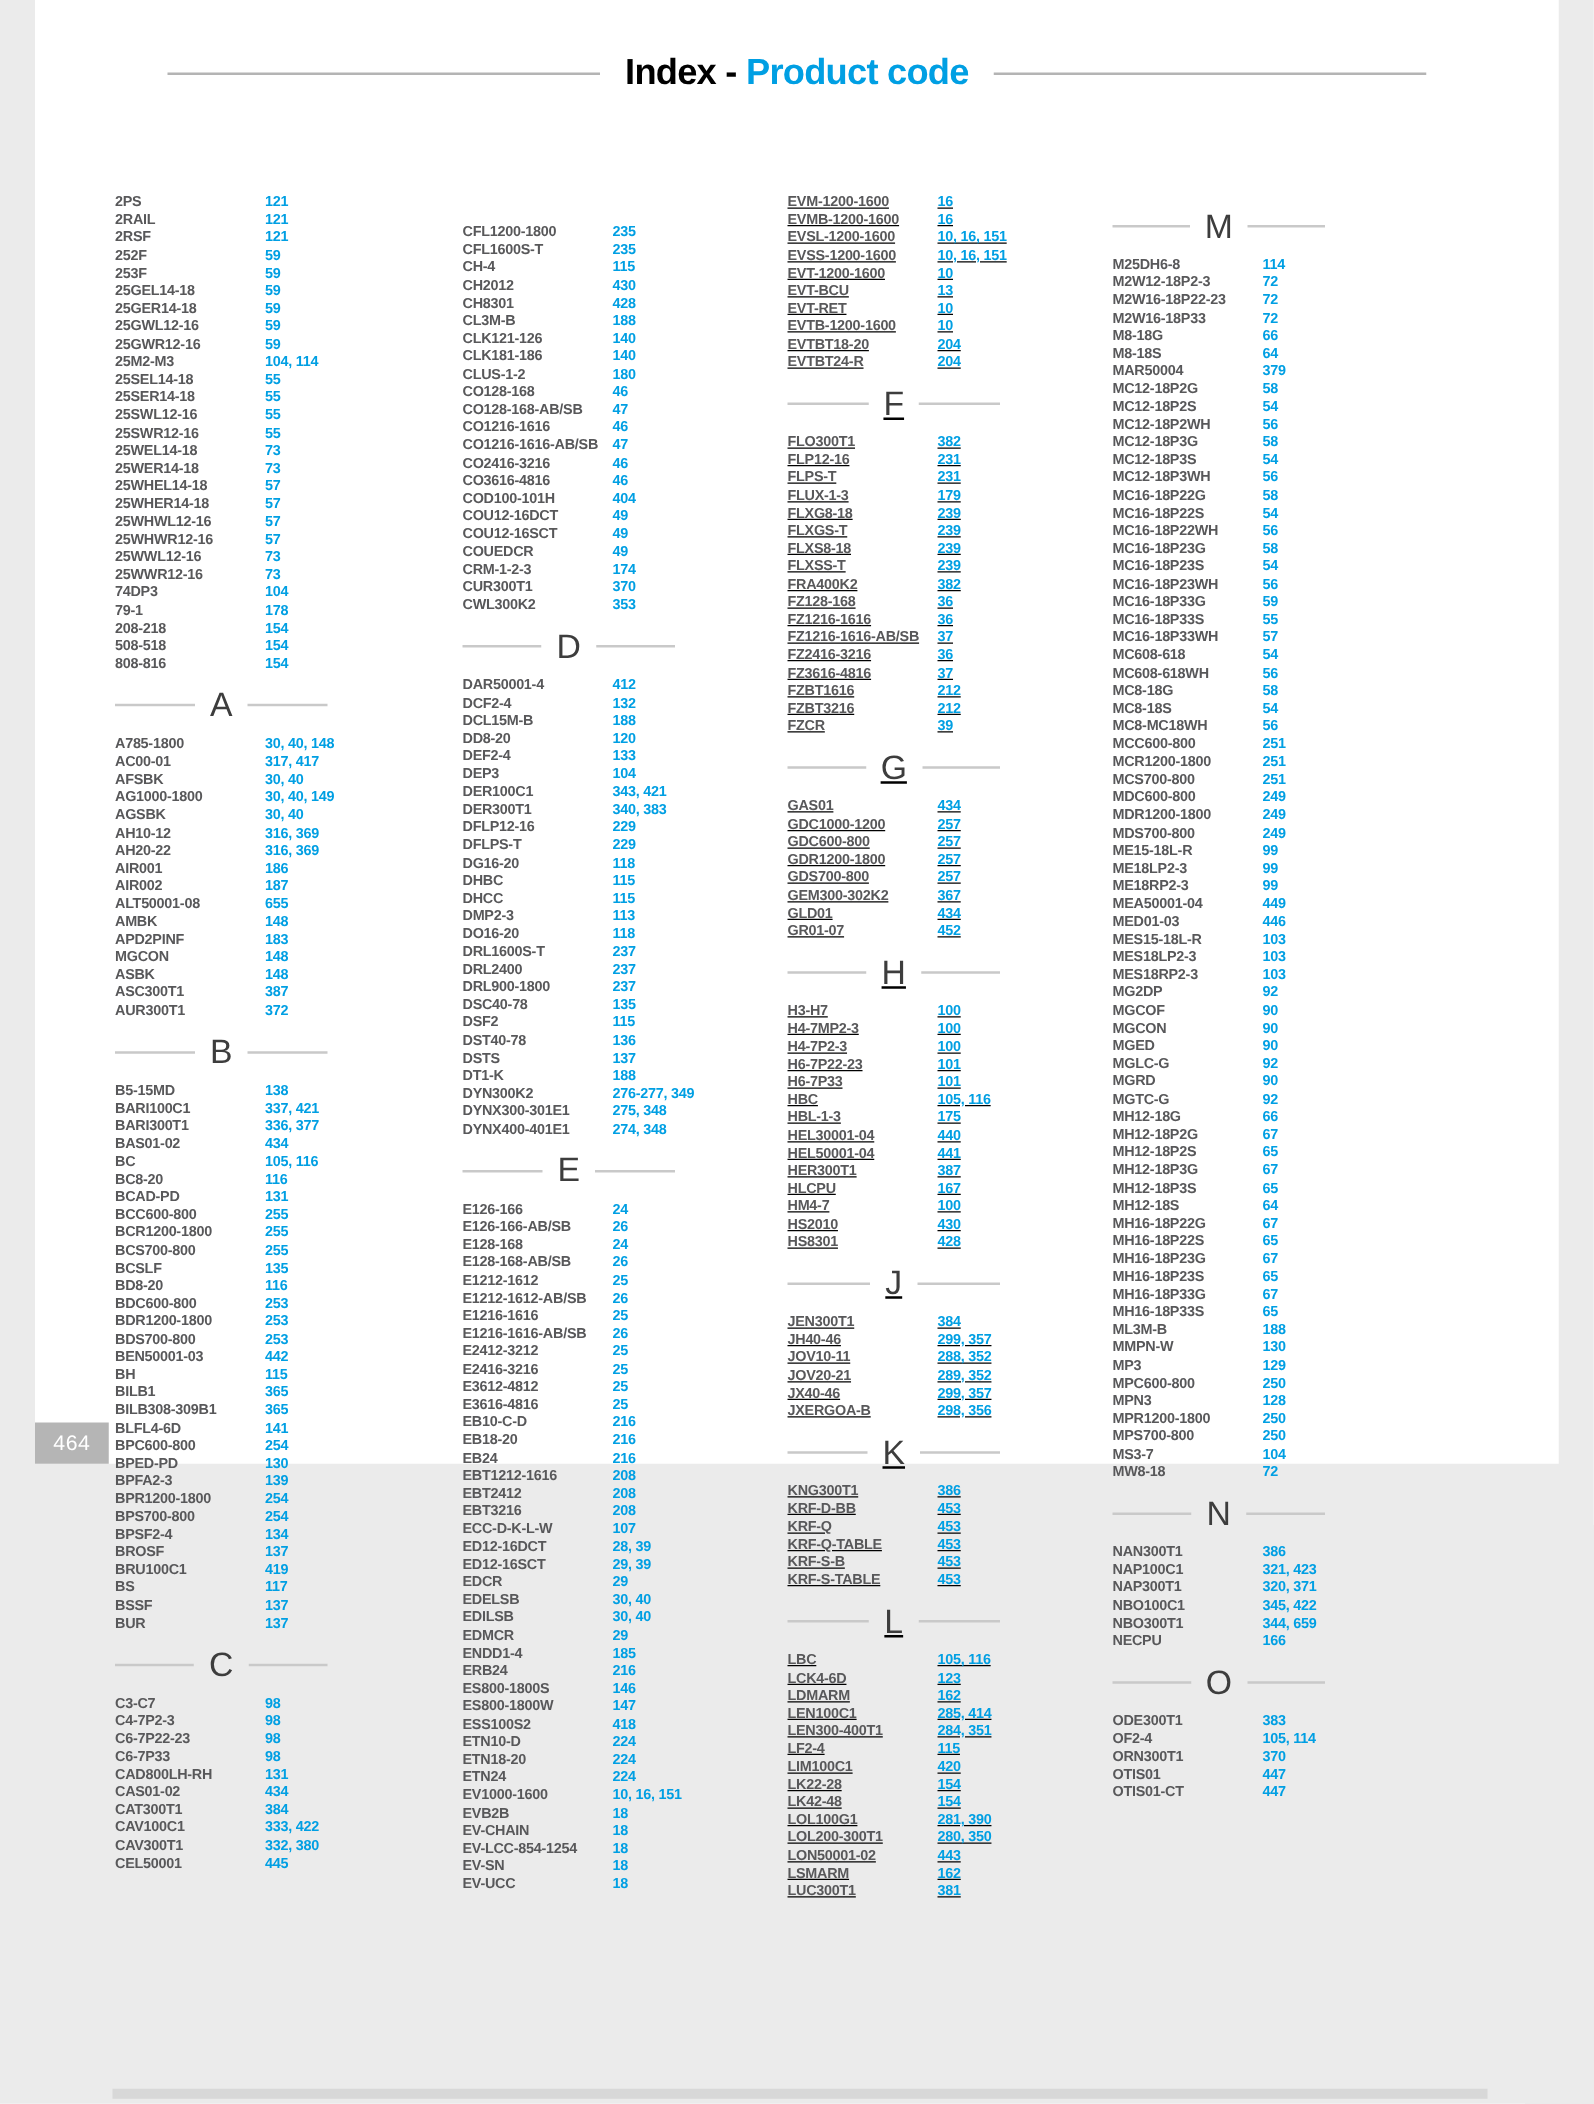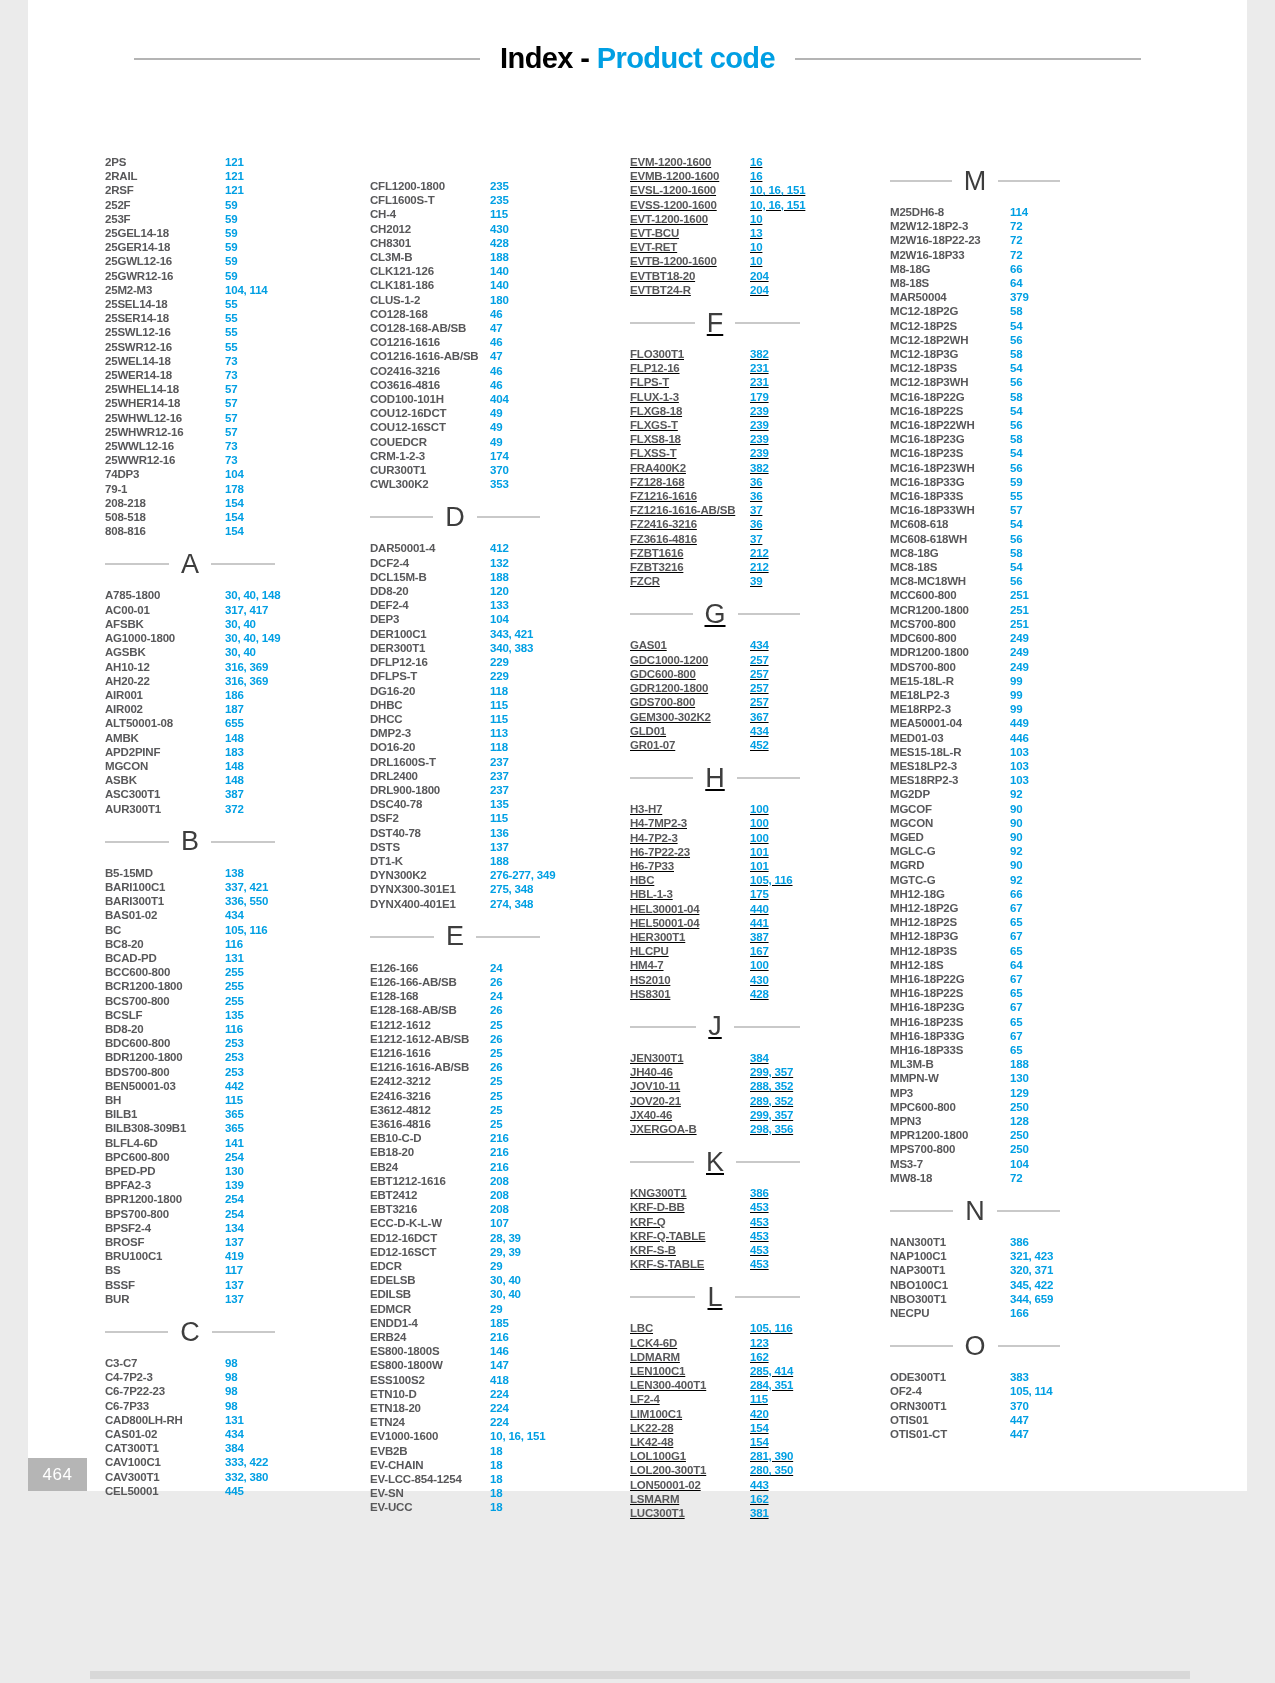--- a/index.html
+++ b/index.html
@@ -2,37 +2,37 @@
 <html style="--accent: #009fe3;"><head>
 <meta charset="utf-8">
 <style>
   html,body{margin:0;padding:0;}
   body{
     width:1275px;height:1683px;position:relative;overflow:hidden;
     background:#ebebeb;
     font-family:"Liberation Sans","DejaVu Sans",sans-serif;
   }
   .sheet{
-    position:absolute;left:28px;top:0;width:1219px;height:1491px;
+    position:absolute;left:28px;top:0;width:1219px;height:1171px;
     background:#ffffff;
   }
   
   .title-row{
     position:absolute;top:44px;left:0;right:0;
     display:flex;align-items:center;justify-content:center;gap:20px;
   }
   .hline{width:346px;height:2px;background:#b4b4b4;flex:none;}
   .title{
     margin:0;font-size:29px;font-weight:bold;letter-spacing:-0.6px;
     color:#000;white-space:nowrap;line-height:1;
   }
   .title .t-blue{color:var(--accent,#009fe3);}
   
   .col{position:absolute;top:155px;width:240px;}
-  .col-1{left:77px;}
+  .col-1{left:64px;}
   .col-2{left:342px;margin-top:24px;}
   .col-3{left:602px;text-decoration:underline;}
   .col-4{left:862px;}
   .row{display:flex;align-items:baseline;line-height:14.2px;}
   .code{
     width:120px;flex:none;white-space:nowrap;
     font-size:11.5px;font-weight:bold;color:#58585a;letter-spacing:-0.2px;
   }
   .pages{
     white-space:nowrap;font-size:11.5px;font-weight:bold;
@@ -255,21 +255,21 @@
       <div class="row">
         <span class="code">B5-15MD</span>
         <span class="pages">138</span>
       </div>
       <div class="row">
         <span class="code">BARI100C1</span>
         <span class="pages">337, 421</span>
       </div>
       <div class="row">
         <span class="code">BARI300T1</span>
-        <span class="pages">336, 550</span>
+        <span class="pages">336, 377</span>
       </div>
       <div class="row">
         <span class="code">BAS01-02</span>
         <span class="pages">434</span>
       </div>
       <div class="row">
         <span class="code">BC</span>
         <span class="pages">105, 116</span>
       </div>
       <div class="row">

